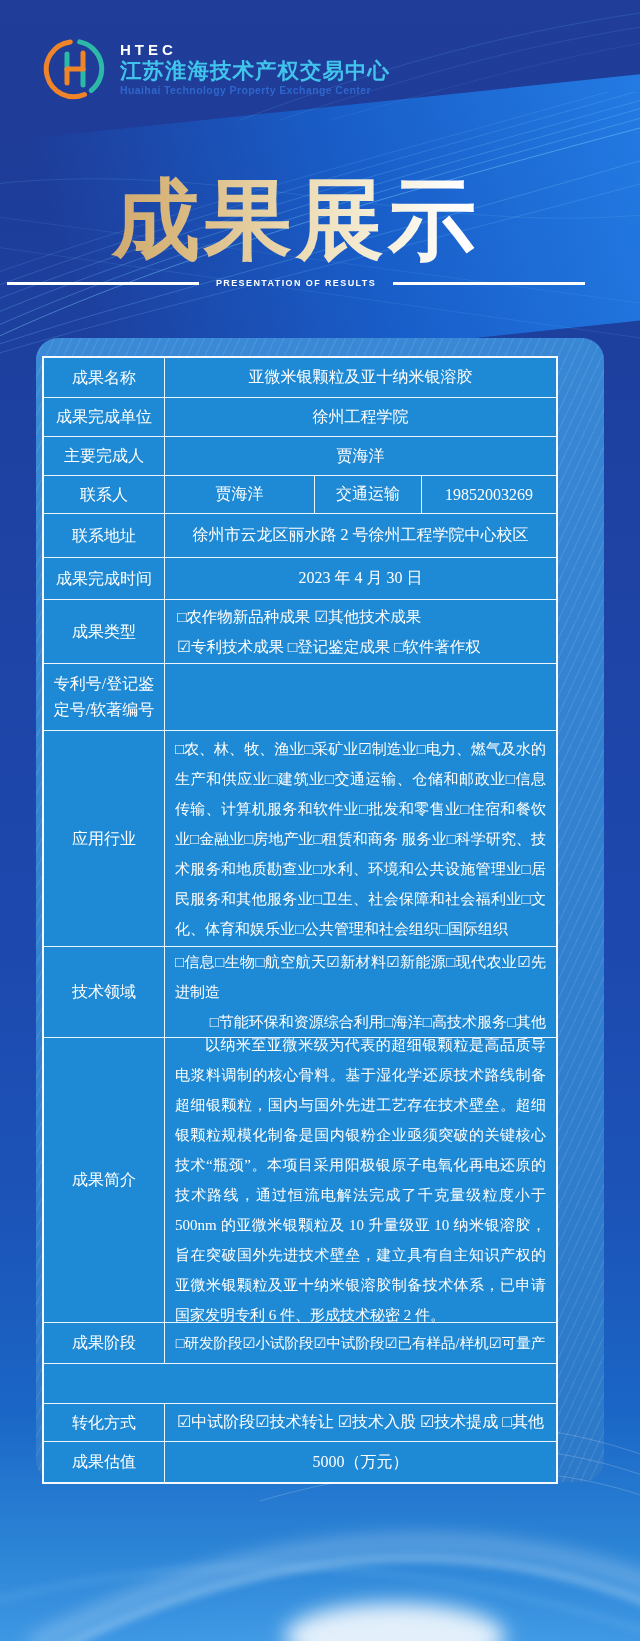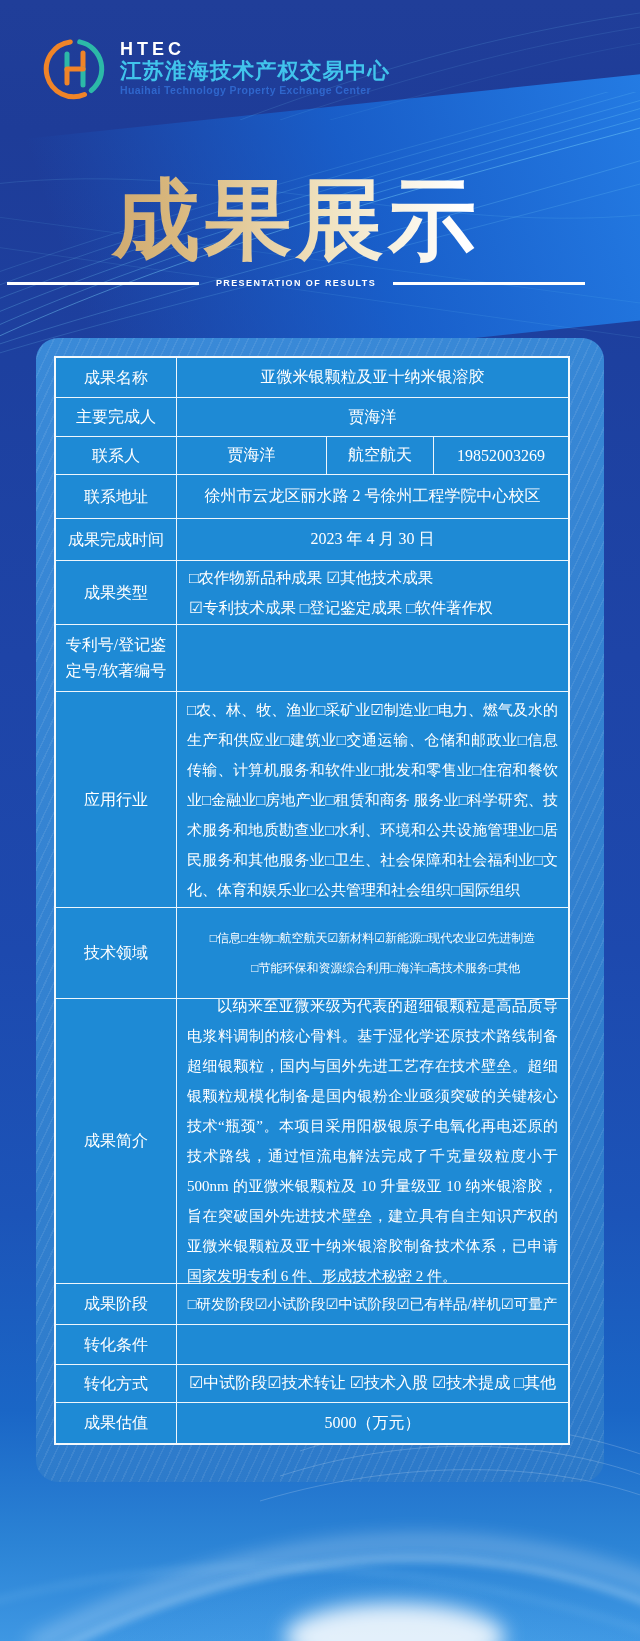--- a/index.html
+++ b/index.html
@@ -10,60 +10,60 @@
   .band{position:absolute;top:108px;left:-60px;width:770px;height:245px;
         background:linear-gradient(78deg,rgba(22,84,195,0) 18%,rgba(23,104,216,.75) 55%,rgba(38,132,236,.95) 100%);
         transform:rotate(-6deg);}
   .waves-top{position:absolute;top:92px;left:0;width:640px;height:270px;}
   .waves-corner{position:absolute;top:0;left:0;width:640px;height:120px;}
   .glow{position:absolute;bottom:0;left:0;width:640px;height:250px;}
   
   .header{position:absolute;top:36px;left:42px;display:flex;align-items:center;gap:12px;
           font-family:"Liberation Sans","DejaVu Sans",sans-serif;}
   .logo{width:66px;height:66px;flex:0 0 auto;}
-  .org .acr{color:#fff;font-size:18px;font-weight:bold;letter-spacing:4px;line-height:17px;}
+  .org .acr{color:#fff;font-size:15px;font-weight:bold;letter-spacing:4px;line-height:17px;}
   .org .cn{color:#41c4ec;font-size:21.5px;font-weight:bold;letter-spacing:1px;line-height:26px;}
   .org .en{color:#2f66cc;font-size:10.5px;font-weight:bold;letter-spacing:.4px;line-height:13px;}
   
   .banner{position:absolute;top:168px;left:0;width:592px;text-align:center;}
   .title{margin:0;font-family:"Liberation Sans","DejaVu Sans",sans-serif;font-weight:900;
          font-size:88px;line-height:104px;letter-spacing:4px;
          background:linear-gradient(90deg,#c2945a 0%,#d9b87e 30%,#f0e2bf 55%,#ffffff 78%);
          -webkit-background-clip:text;background-clip:text;color:transparent;}
   .subrow{margin-top:6px;display:flex;align-items:center;justify-content:center;gap:17px;}
   .subrow .ln{display:inline-block;width:192px;height:3px;background:#fff;}
   .subtitle{color:#fff;font-family:"Liberation Sans","DejaVu Sans",sans-serif;
             font-size:9px;font-weight:bold;letter-spacing:1.4px;}
   
   .panel{position:absolute;top:338px;left:36px;width:568px;height:1144px;border-radius:22px;
          background:linear-gradient(160deg,#3a8ad8,#2c79c9);}
   .panel::after{content:"";position:absolute;inset:0;border-radius:22px;
          background:repeating-linear-gradient(115deg,rgba(255,255,255,.08) 0 1.5px,rgba(255,255,255,0) 1.5px 8px);}
-  .tbl{position:absolute;top:18px;left:18px;width:512px;z-index:2;
+  .tbl{position:absolute;top:18px;left:6px;width:512px;z-index:2;
        border:2px solid rgba(255,255,255,.95);background:#1e8ad5;color:#fff;}
   .row{display:flex;border-top:1px solid rgba(255,255,255,.92);}
   .row:first-child{border-top:none;}
   .lab{width:120px;flex:0 0 auto;border-right:1px solid rgba(255,255,255,.92);
        display:flex;flex-direction:column;align-items:center;justify-content:center;
        text-align:center;font-size:16px;line-height:26px;}
   .val{flex:1;display:flex;align-items:center;justify-content:center;font-size:16px;text-align:center;}
   .val.left{justify-content:center;text-align:left;}
   .cellmid{width:149px;flex:0 0 auto;border-right:1px solid rgba(255,255,255,.92);
        display:flex;align-items:center;justify-content:center;font-size:16px;}
   .cellph{width:106px;flex:0 0 auto;border-right:1px solid rgba(255,255,255,.92);
        display:flex;align-items:center;justify-content:center;font-size:16px;}
   .para{display:block;padding:5px 10px;text-align:justify;font-size:15px;line-height:30px;}
   .r-name{height:39px}.r-unit{height:38px}.r-lead{height:38px}.r-contact{height:37px}
   .r-addr{height:43px}.r-date{height:41px}
   .r-type{height:63px}
   .r-type .val{flex-direction:column;align-items:flex-start;justify-content:center;padding-left:12px;font-size:15.5px;line-height:30px;}
   .r-patent{height:66px}
   .r-industry{height:215px}
   .r-tech{height:90px}
-  .r-tech .val{flex-direction:column;align-items:center;justify-content:center;padding:0 10px;font-size:12px;line-height:30px;text-align:justify;}
+  .r-tech .val{flex-direction:column;align-items:flex-end;justify-content:center;padding:0 10px;font-size:15px;line-height:30px;text-align:justify;}
   .r-tech .t2{text-indent:2.2em;text-align:left;}
   .r-summary{height:284px}
   .r-summary .para{text-indent:2em;padding:7px 10px;}
   .r-stage{height:40px}
   .r-stage .val{font-size:14.5px;padding:0 2px;}
   .r-cond{height:39px}
   .r-method{height:37px}
   .r-val{height:40px}
 </style>
 </head>
@@ -126,30 +126,34 @@
   </div>
 
   <div class="panel">
     <div class="tbl">
 
       <div class="row r-name">
         <div class="lab">成果名称</div>
         <div class="val">亚微米银颗粒及亚十纳米银溶胶</div>
       </div>
 
+      <div class="row r-unit">
+        <div class="lab">成果完成单位</div>
+        <div class="val">徐州工程学院</div>
+      </div>
 
       <div class="row r-lead">
         <div class="lab">主要完成人</div>
         <div class="val">贾海洋</div>
       </div>
 
       <div class="row r-contact">
         <div class="lab">联系人</div>
         <div class="cellmid">贾海洋</div>
-        <div class="cellph">航空航天</div>
+        <div class="cellph">交通运输</div>
         <div class="val">19852003269</div>
       </div>
 
       <div class="row r-addr">
         <div class="lab">联系地址</div>
         <div class="val">徐州市云龙区丽水路 2 号徐州工程学院中心校区</div>
       </div>
 
       <div class="row r-date">
         <div class="lab">成果完成时间</div>
@@ -193,21 +197,20 @@
             <div class="para">以纳米至亚微米级为代表的超细银颗粒是高品质导电浆料调制的核心骨料。基于湿化学还原技术路线制备超细银颗粒，国内与国外先进工艺存在技术壁垒。超细银颗粒规模化制备是国内银粉企业亟须突破的关键核心技术“瓶颈”。本项目采用阳极银原子电氧化再电还原的技术路线，通过恒流电解法完成了千克量级粒度小于 500nm 的亚微米银颗粒及 10 升量级亚 10 纳米银溶胶，旨在突破国外先进技术壁垒，建立具有自主知识产权的亚微米银颗粒及亚十纳米银溶胶制备技术体系，已申请国家发明专利 6 件、形成技术秘密 2 件。</div>
           </div>
       </div>
 
       <div class="row r-stage">
         <div class="lab">成果阶段</div>
         <div class="val">□研发阶段☑小试阶段☑中试阶段☑已有样品/样机☑可量产</div>
       </div>
 
       <div class="row r-cond">
-        <div class="lab">转化条件</div>
         <div class="val"></div>
       </div>
 
       <div class="row r-method">
         <div class="lab">转化方式</div>
         <div class="val">☑中试阶段☑技术转让 ☑技术入股 ☑技术提成 □其他</div>
       </div>
 
       <div class="row r-val">
         <div class="lab">成果估值</div>

